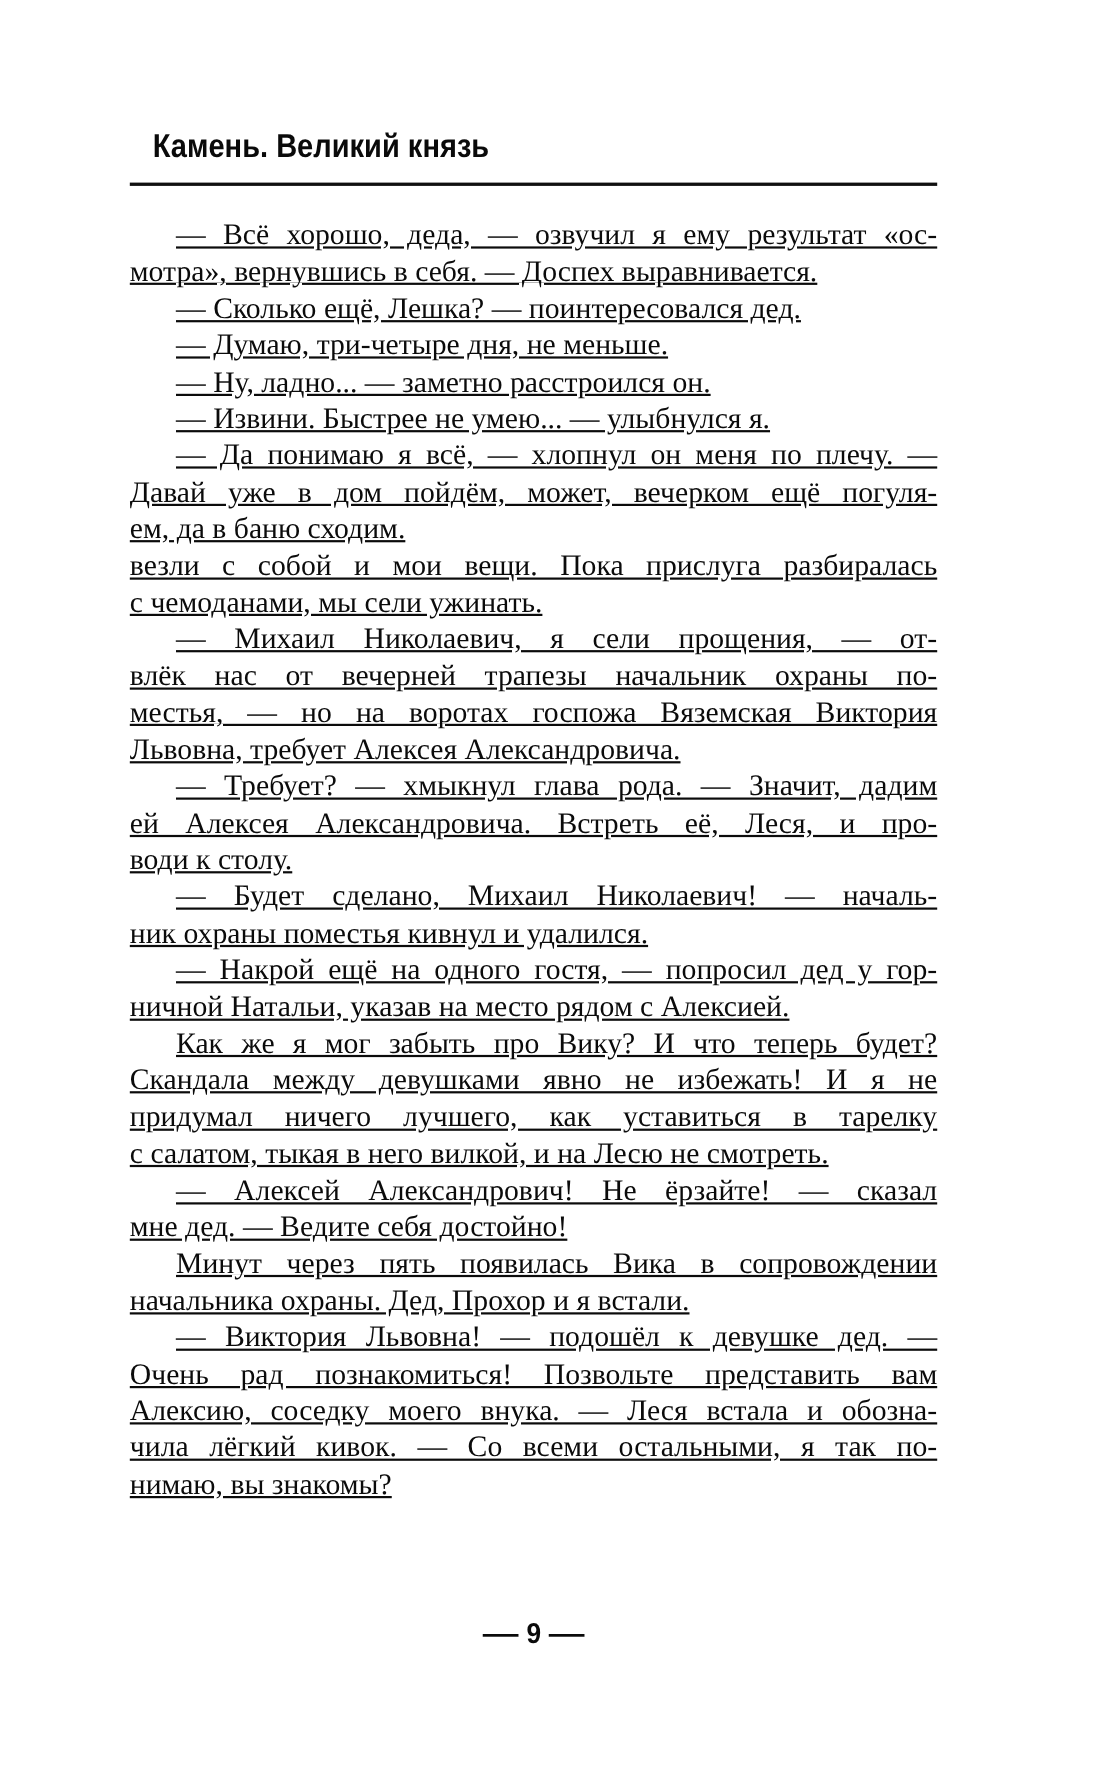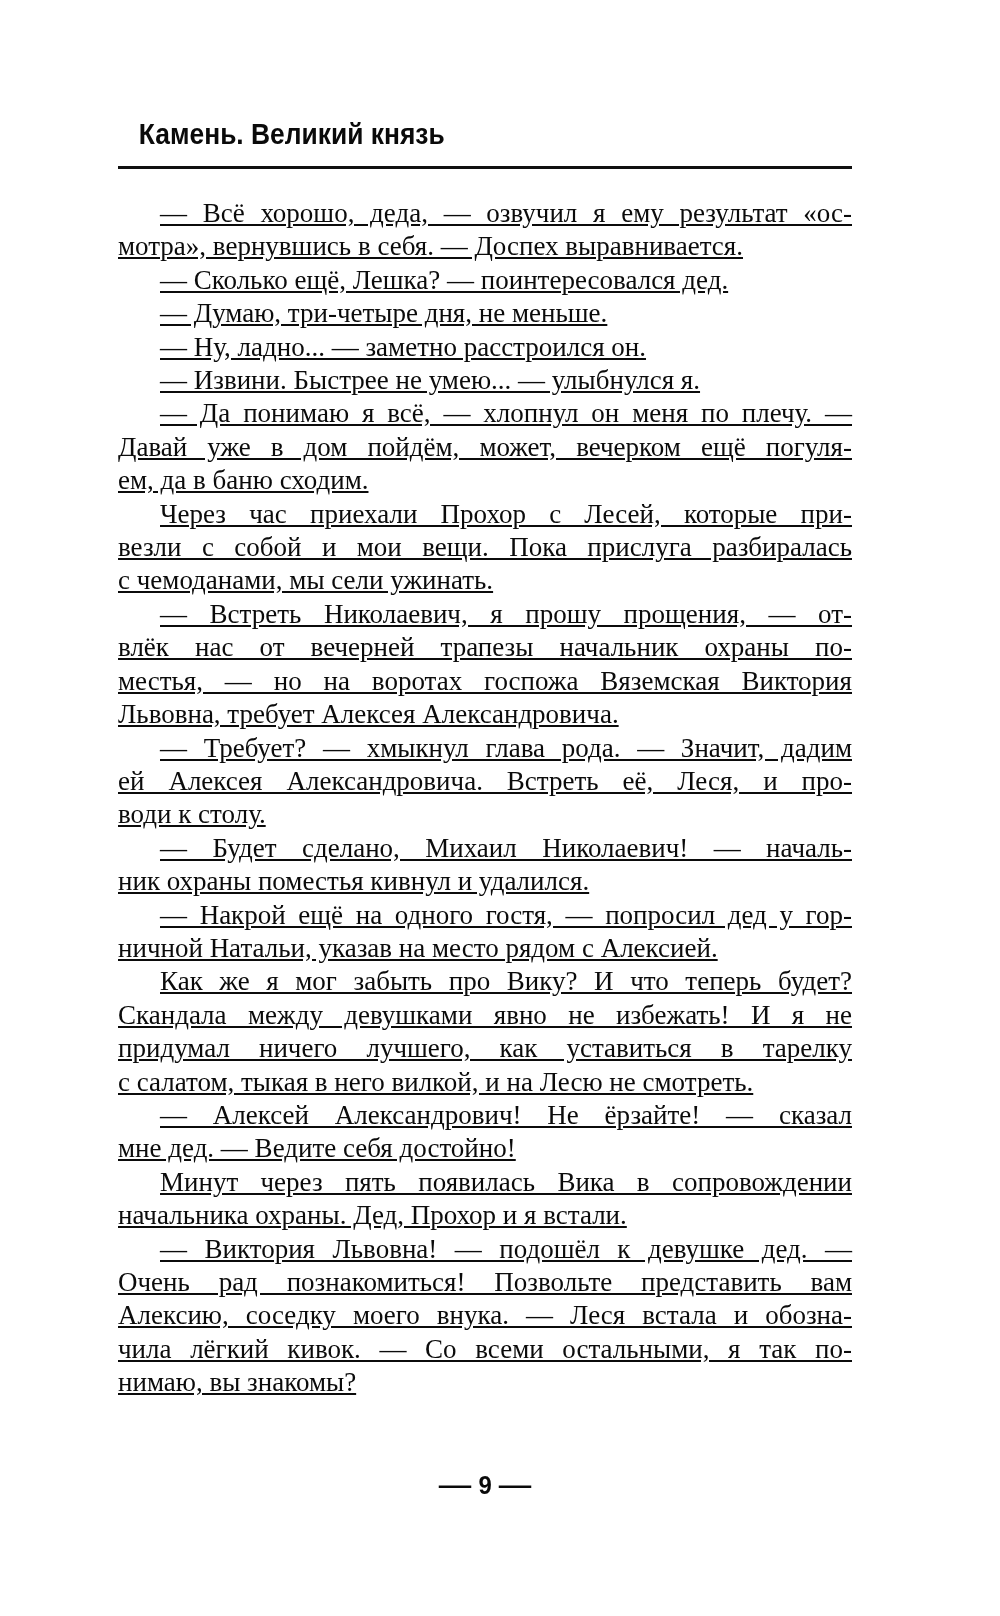--- a/index.html
+++ b/index.html
@@ -108,26 +108,25 @@
       </div>
       <div class="paragraph">
         <div class="line first last">— Извини. Быстрее не умею... — улыбнулся я.</div>
       </div>
       <div class="paragraph">
         <div class="line first">— Да понимаю я всё, — хлопнул он меня по плечу. —</div>
         <div class="line">Давай уже в дом пойдём, может, вечерком ещё погуля-</div>
         <div class="line last">ем, да в баню сходим.</div>
       </div>
       <div class="paragraph">
-        <div class="line first">Через час приехали Прохор с Лесей, которые при-</div>
         <div class="line">везли с собой и мои вещи. Пока прислуга разбиралась</div>
         <div class="line last">с чемоданами, мы сели ужинать.</div>
       </div>
       <div class="paragraph">
-        <div class="line first">— Встреть Николаевич, я прошу прощения, — от-</div>
+        <div class="line first">— Михаил Николаевич, я сели прощения, — от-</div>
         <div class="line">влёк нас от вечерней трапезы начальник охраны по-</div>
         <div class="line">местья, — но на воротах госпожа Вяземская Виктория</div>
         <div class="line last">Львовна, требует Алексея Александровича.</div>
       </div>
       <div class="paragraph">
         <div class="line first">— Требует? — хмыкнул глава рода. — Значит, дадим</div>
         <div class="line">ей Алексея Александровича. Встреть её, Леся, и про-</div>
         <div class="line last">води к столу.</div>
       </div>
       <div class="paragraph">

